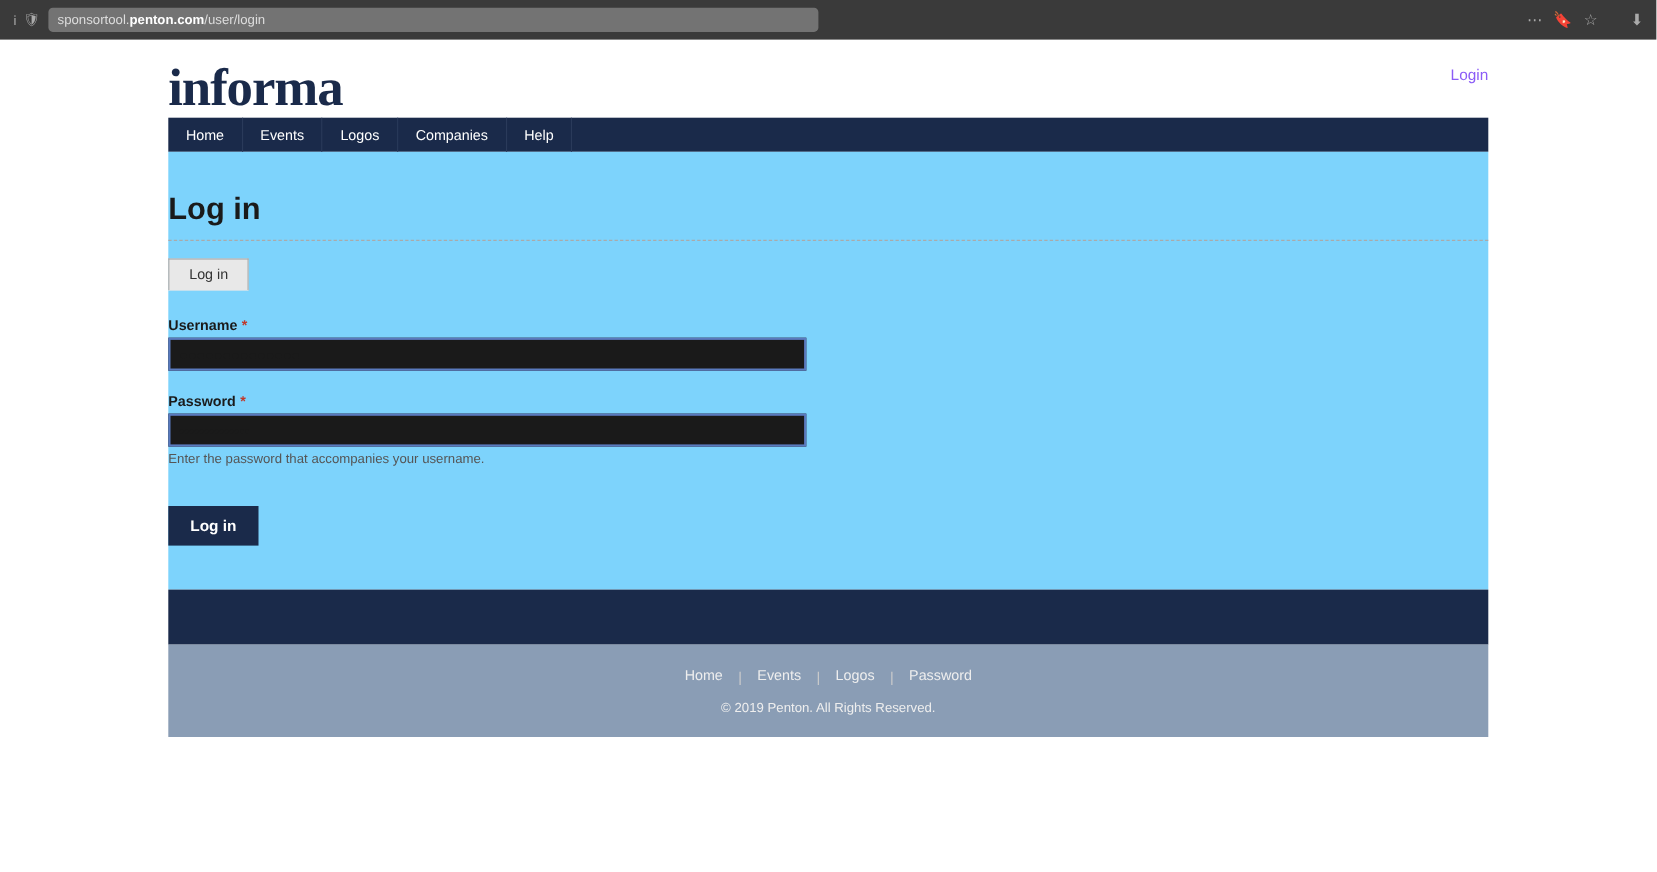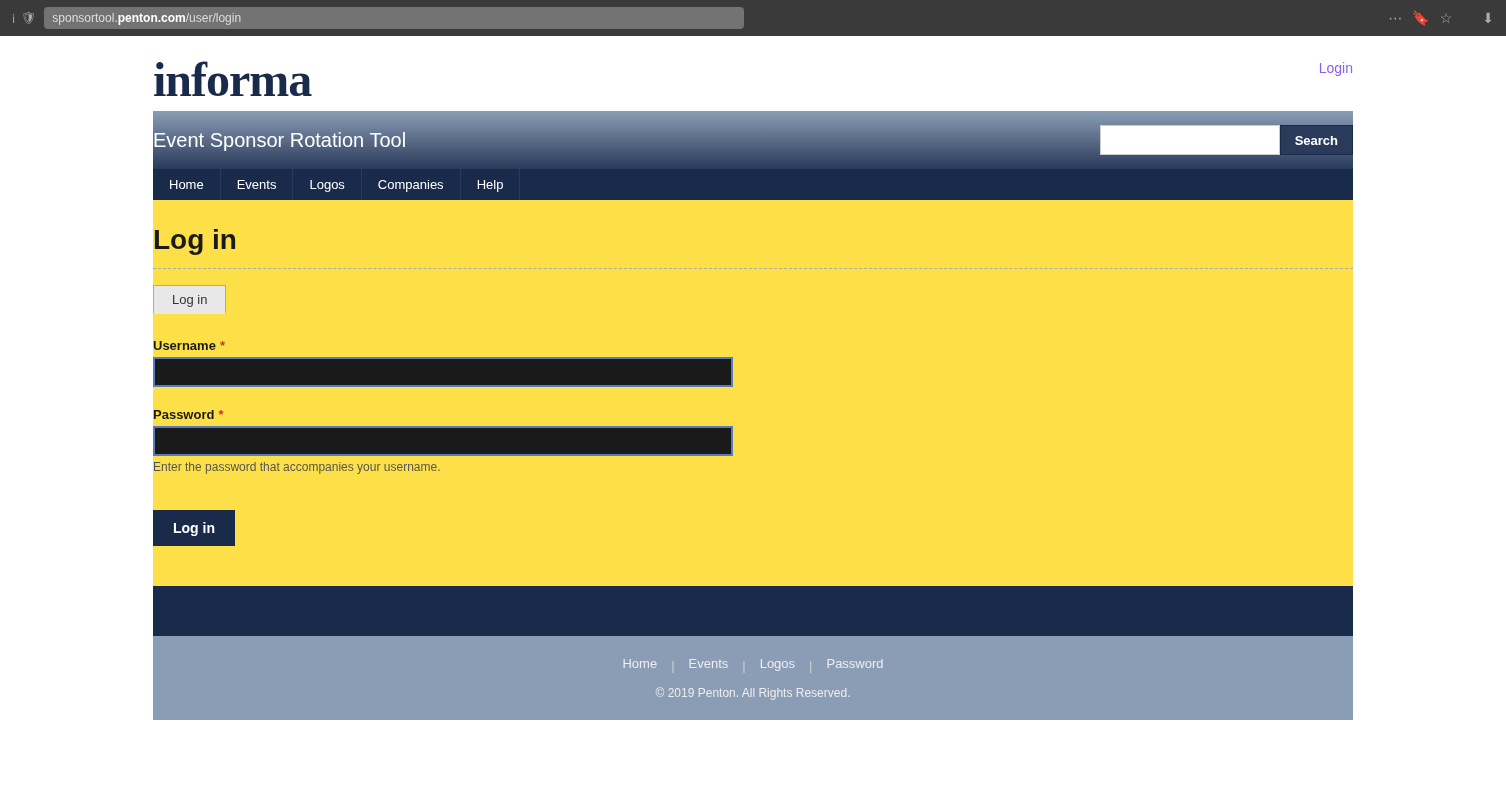--- a/index.html
+++ b/index.html
@@ -106,23 +106,23 @@
       color: #fff;
       padding: 8px 16px;
       font-size: 13px;
       cursor: pointer;
       border-right: 1px solid #2a3a5a;
       text-decoration: none;
     }
 
     
     .main-content {
-      background: #fde047;
+      background: #7dd3fc;
       min-height: 380px;
-      padding: 24px 0 40px 0;
+      padding: 36px 0 40px 0;
     }
 
     .page-title {
       font-size: 28px;
       font-weight: bold;
       color: #1a1a1a;
       margin-bottom: 16px;
       padding-bottom: 12px;
       border-bottom: 1px dashed #aaa;
     }
@@ -240,27 +240,20 @@
   </div>
 </div>
 
 <div class="page-wrapper">
 
   <div class="site-header">
     <div class="site-logo">informa</div>
     <a class="header-login-link" href="#">Login</a>
   </div>
 
-  <div class="site-banner">
-    <span class="banner-title">Event Sponsor Rotation Tool</span>
-    <div class="search-area">
-      <input class="search-input" type="text" style="">
-      <button class="search-button">Search</button>
-    </div>
-  </div>
 
   <nav class="main-nav">
     <a class="nav-item" href="#">Home</a>
     <a class="nav-item" href="#">Events</a>
     <a class="nav-item" href="#">Logos</a>
     <a class="nav-item" href="#">Companies</a>
     <a class="nav-item" href="#">Help</a>
   </nav>
 
   <div class="main-content">

